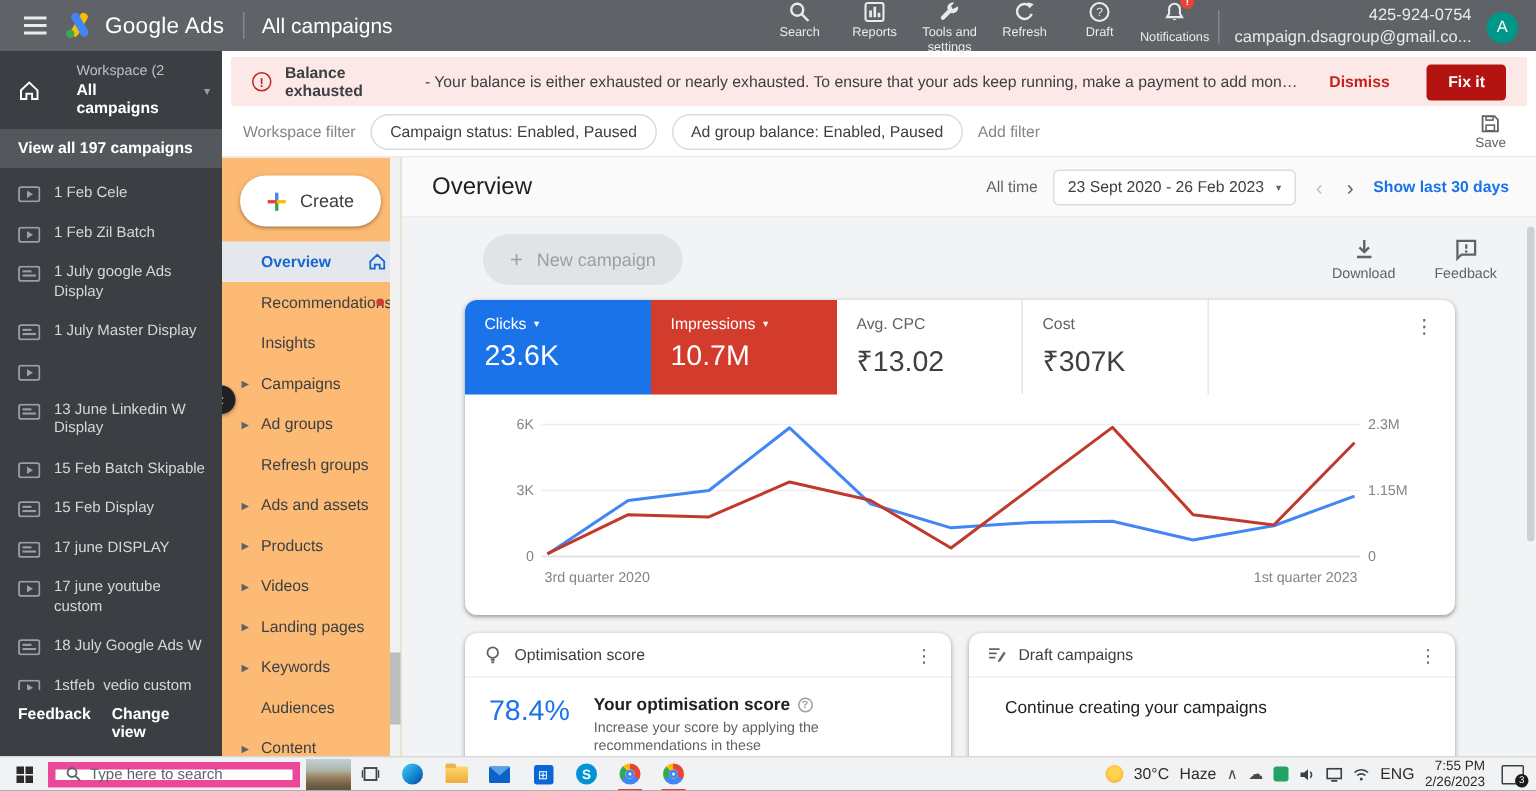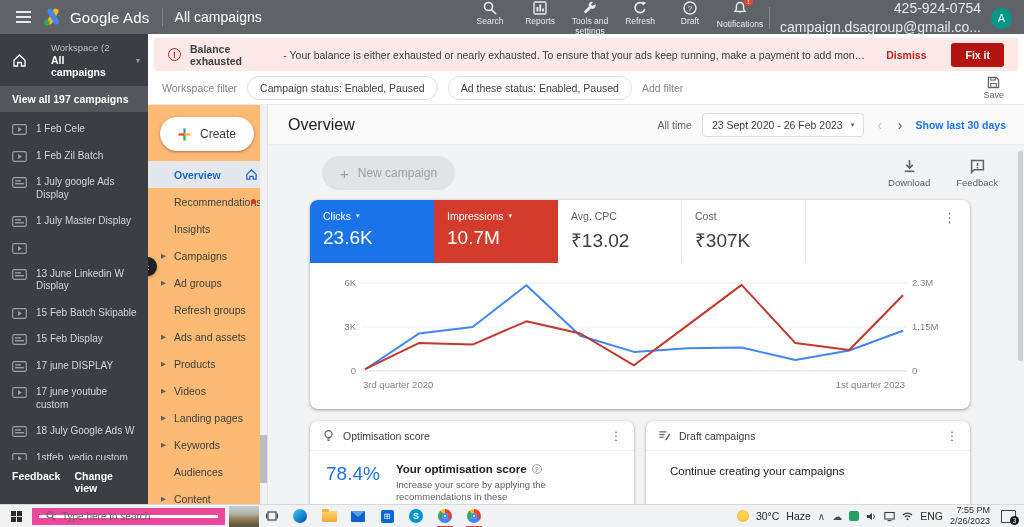--- a/index.html
+++ b/index.html
@@ -13,21 +13,21 @@
   .gads-logo{width:22px;height:20px;margin:0 6px 0 4px}
   .brand{font-size:15px;letter-spacing:.2px}
   .tb-divider{width:1px;height:18px;background:#84888c;margin:0 12px}
   .section-title{font-size:14px}
   .tb-actions{margin-left:auto;display:flex;align-items:flex-start;padding-top:3px}
   .tb-action{display:flex;flex-direction:column;align-items:center;gap:2px;font-size:8.5px;color:#e8eaed;width:50px;text-align:center;line-height:1.1;cursor:pointer}
   .tb-action svg{width:14px;height:14px}
   .bell-wrap{position:relative}
   .tb-badge{position:absolute;top:-4px;right:-6px;background:#ea4335;color:#fff;font-size:6.5px;width:9px;height:9px;border-radius:50%;display:flex;align-items:center;justify-content:center;font-weight:bold}
   .tb-sep2{width:1px;height:22px;background:#84888c;margin:2px 10px 0 4px}
-  .account{display:flex;flex-direction:column;align-items:flex-end;font-size:14px;color:#e8eaed;line-height:1.35;margin-top:2px}
+  .account{display:flex;flex-direction:column;align-items:flex-end;font-size:11px;color:#e8eaed;line-height:1.35;margin-top:2px}
   .avatar{width:21px;height:21px;border-radius:50%;background:#009688;color:#fff;font-size:11px;display:flex;align-items:center;justify-content:center;margin:2px 4px 0 10px}
 
   
   .dark-sidebar{position:absolute;left:0;top:34px;width:148px;height:470px;background:#3b3e42;color:#dadce0;z-index:20;overflow:hidden}
   .ws-header{display:flex;align-items:center;padding:8px 8px 8px 12px;gap:24px;cursor:pointer}
   .ws-header svg{width:15px;height:15px;flex-shrink:0}
   .ws-text{flex:1;min-width:0}
   .ws-line1{font-size:9.5px;color:#bdc1c6;white-space:nowrap;overflow:hidden}
   .ws-line2{font-size:10.5px;color:#fff;font-weight:bold;margin-top:1px}
   .ws-caret{color:#9aa0a6;font-size:8px}
@@ -117,21 +117,21 @@
   .draft-body{padding:14px 24px;font-size:11.5px;color:#202124}
   
   .main-scroll{position:absolute;right:0;top:42px;bottom:0;width:7px;background:#f1f3f4}
   .main-thumb{position:absolute;right:1px;top:4px;width:5px;height:210px;background:#cdcfd1;border-radius:3px}
 
   
   .taskbar{position:absolute;left:0;bottom:0;right:0;height:23px;background:#f1f2f3;border-top:1px solid #d9d9d9;display:flex;align-items:center;z-index:40;font-size:10px;color:#3c4043}
   .start{width:32px;height:23px;display:flex;align-items:center;justify-content:center;cursor:pointer}
   .win-logo{display:grid;grid-template-columns:5px 5px;grid-template-rows:5px 5px;gap:1px}
   .win-logo i{background:#2b2b2b}
-  .tb-search{width:193px;height:17px;background:#fff;border:7px solid #ec4899;display:flex;align-items:center;gap:6px;padding:0 7px;color:#5f6368;font-size:10px;cursor:text}
+  .tb-search{width:168px;height:17px;background:#fff;border:5px solid #ec4899;display:flex;align-items:center;gap:6px;padding:0 7px;color:#5f6368;font-size:10px;cursor:text}
   .tb-search svg{width:10px;height:10px;flex-shrink:0}
   .weather-thumb{width:30px;height:21px;margin-left:4px;background:linear-gradient(180deg,#c3cfda 0%,#b0b7a9 35%,#97805f 60%,#6e5a43 85%,#4f5c3e 100%);cursor:pointer}
   .taskview{width:26px;display:flex;align-items:center;justify-content:center;cursor:pointer}
   .apps{display:flex;align-items:center;gap:9px;margin-left:5px}
   .app{position:relative;width:20px;height:23px;display:flex;align-items:center;justify-content:center;cursor:pointer}
   .app.active::after{content:"";position:absolute;bottom:0;left:2px;right:2px;height:2px;background:#d14836}
   .edge-ic{width:14px;height:14px;border-radius:50%;background:linear-gradient(135deg,#36c4f1 10%,#0f72c8 70%,#123f8f 100%)}
   .folder-ic{width:15px;height:11px;background:linear-gradient(180deg,#ffd867,#f0a93c);border-radius:1px;position:relative}
   .folder-ic::before{content:"";position:absolute;top:-2px;left:0;width:7px;height:3px;background:#e9b84d;border-radius:1px 1px 0 0}
   .mail-ic{width:14px;height:11px;background:#0d62c9;position:relative;border-radius:1px}
@@ -349,21 +349,21 @@
       <span class="alert-title">Balance exhausted</span>
       <span class="alert-msg">- Your balance is either exhausted or nearly exhausted. To ensure that your ads keep running, make a payment to add money to your account.</span>
       <span class="alert-spacer"></span>
       <span class="dismiss">Dismiss</span>
       <button class="fixit">Fix it</button>
     </div>
 
     <div class="filterbar">
       <span class="wf-label">Workspace filter</span>
       <span class="chip">Campaign status: Enabled, Paused</span>
-      <span class="chip">Ad these status: Enabled, Paused</span>
+      <span class="chip">Ad group balance: Enabled, Paused</span>
       <span class="add-filter">Add filter</span>
       <span class="fb-spacer"></span>
       <div class="save-block">
         <svg viewBox="0 0 14 14">
             <path d="M1.5 1.5h8.5l2.5 2.5v8.5H1.5z" fill="none" stroke="#5f6368" stroke-width="1.3"></path>
             <rect x="4" y="8" width="6" height="4" fill="none" stroke="#5f6368" stroke-width="1.1"></rect>
             <rect x="4" y="1.8" width="5" height="2.6" fill="none" stroke="#5f6368" stroke-width="1.1"></rect>
           </svg>
         <span>Save</span>
       </div>

